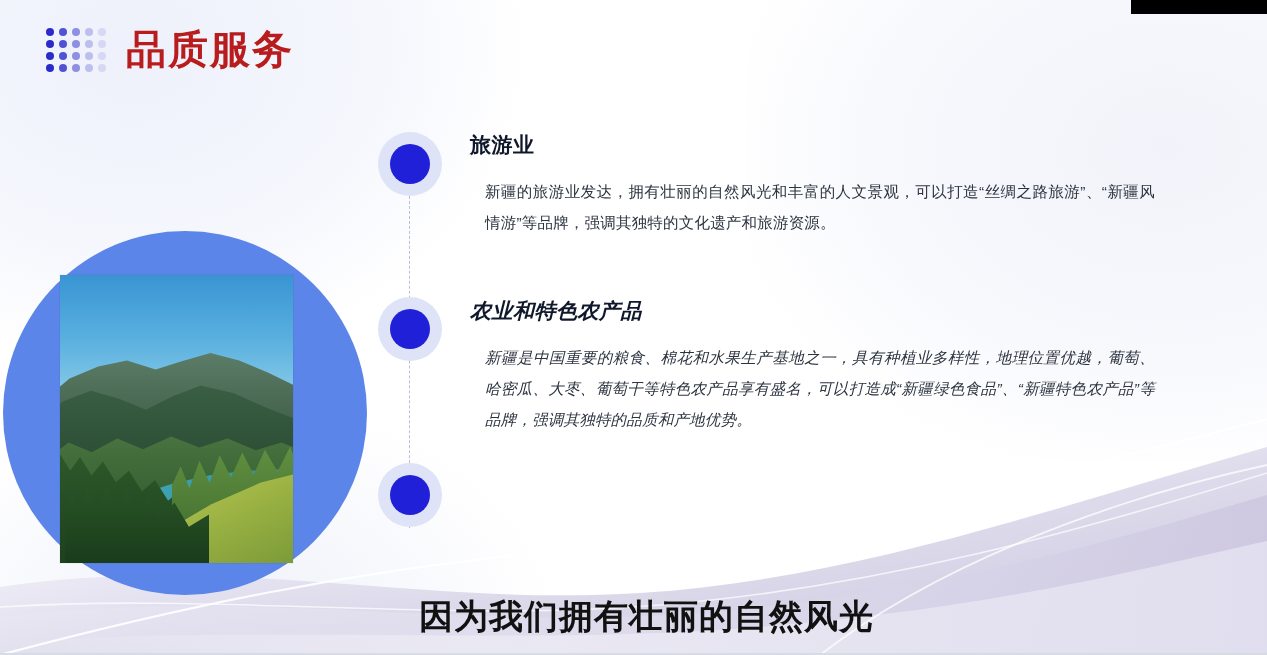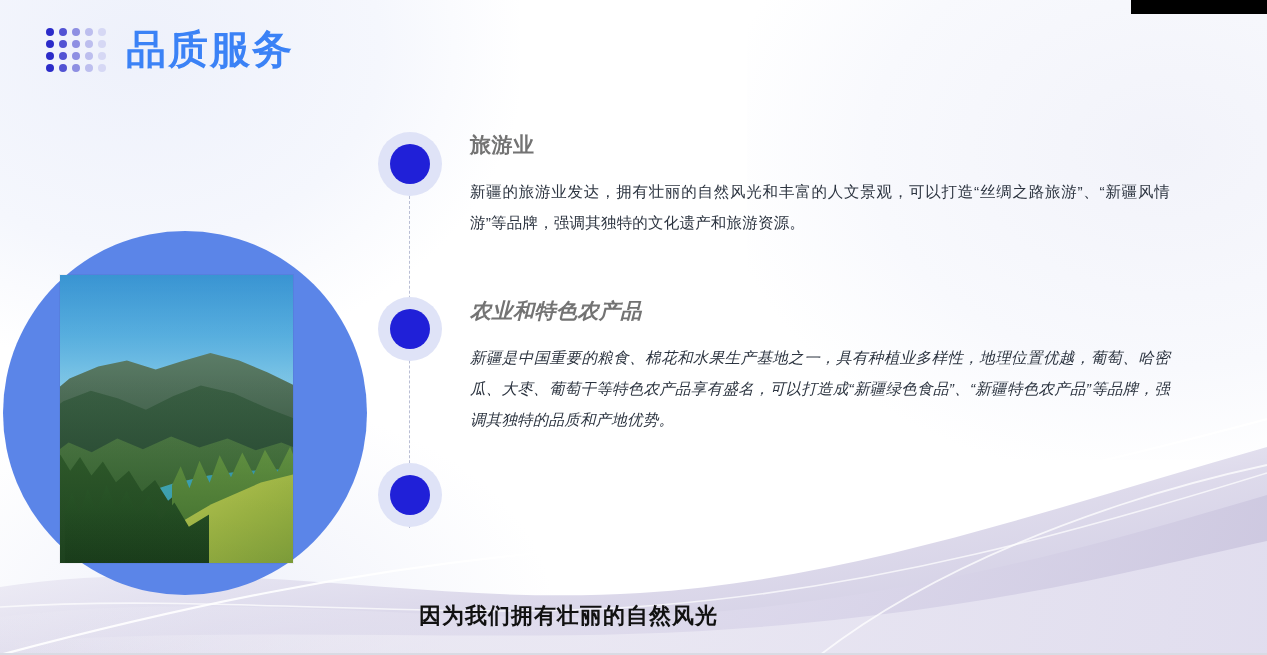--- a/index.html
+++ b/index.html
@@ -87,21 +87,21 @@
   .dot.c1 { opacity: 0.80; }
   .dot.c2 { opacity: 0.50; }
   .dot.c3 { opacity: 0.26; }
   .dot.c4 { opacity: 0.13; }
 
   .page-title {
     position: absolute;
     left: 126px; top: 23px;
     font-size: 40px;
     font-weight: bold;
-    color: #3b82f6;
+    color: #b91c1c;
     letter-spacing: 2px;
     line-height: 52px;
     white-space: nowrap;
   }
 
   
   .photo-circle {
     position: absolute;
     left: 3px; top: 231px;
     width: 364px; height: 364px;
@@ -208,40 +208,40 @@
     left: 470px;
     width: 700px;
   }
   .section.s0 { top: 130px; }
   .section.s1 { top: 296px; font-style: italic; }
   .section.s2 { top: 462px; }
 
   .sec-title {
     font-size: 21px;
     font-weight: bold;
-    color: #737373;
+    color: #0f172a;
     line-height: 30px;
     margin: 0 0 16px 0;
     letter-spacing: 0.5px;
   }
   .sec-body {
     font-size: 15.5px;
     color: #2c3440;
     line-height: 31px;
-    margin: 0;
+    margin: 15px;
     text-align: justify;
     letter-spacing: 0.2px;
   }
 
   
   .caption {
     position: absolute;
     left: 419px;
     top: 595px;
-    font-size: 22px;
+    font-size: 34px;
     font-weight: bold;
     color: #111111;
     line-height: 42px;
     letter-spacing: 1px;
     white-space: nowrap;
   }
 </style>
 </head>
 <body>
 

